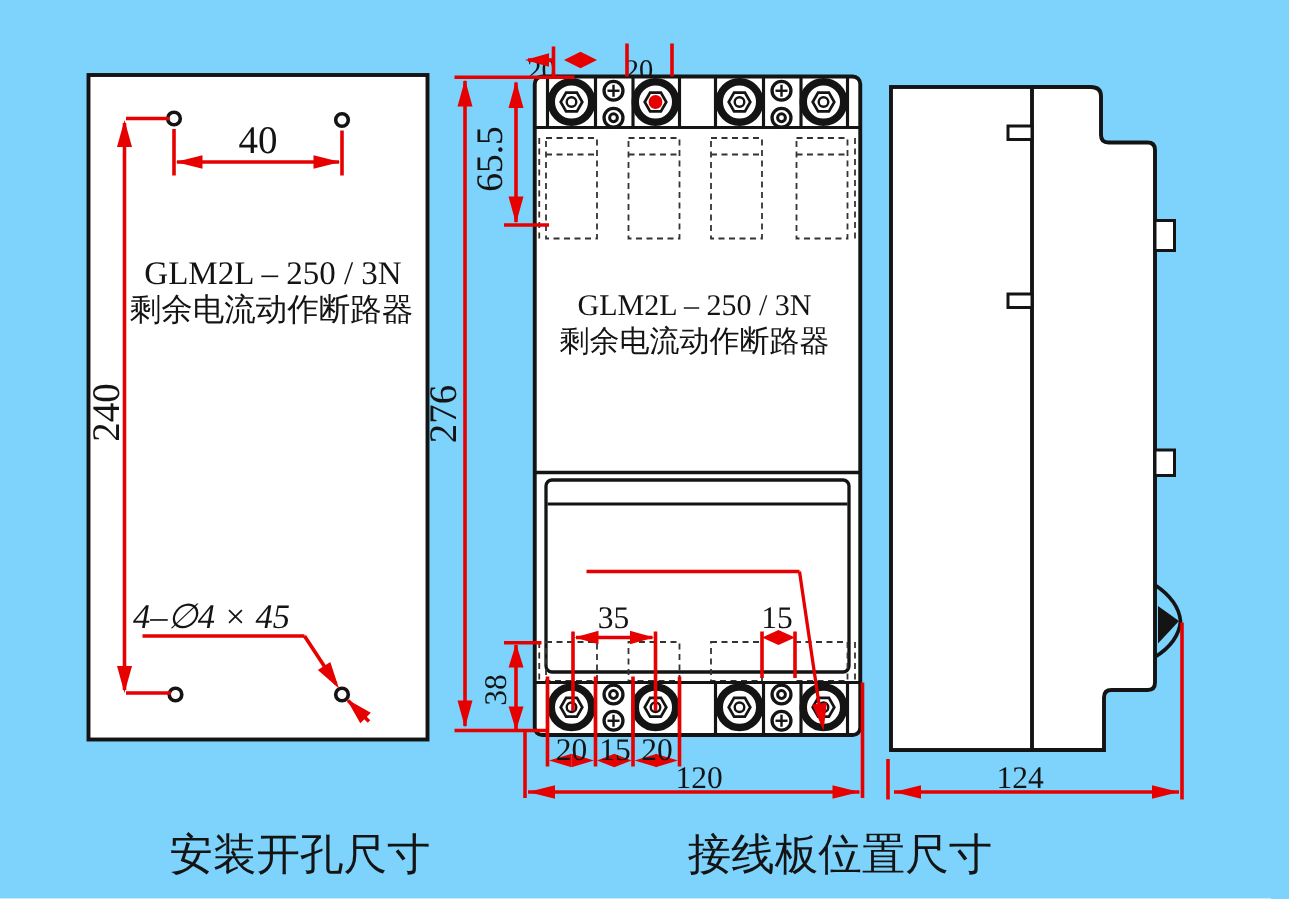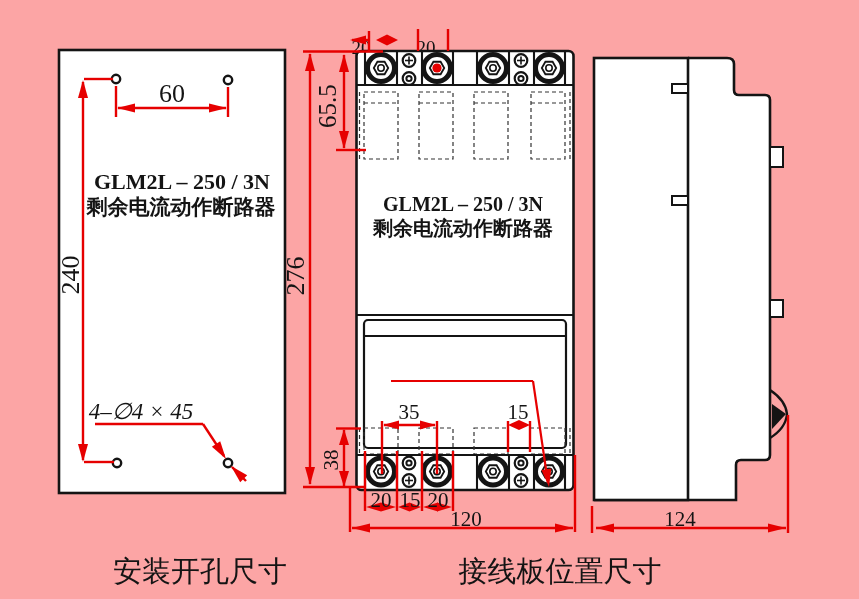--- a/index.html
+++ b/index.html
@@ -1,23 +1,23 @@
 <!DOCTYPE html>
 <html><head>
 <meta charset="utf-8">
 <style>
   html,body{margin:0;padding:0;background:#fff;}
-  #stage{position:relative;width:859px;height:599px;background:#fca5a5;overflow:hidden;
+  #stage{position:relative;width:859px;height:599px;background:#7dd3fc;overflow:hidden;
          font-family:"Liberation Serif",serif;}
   #stage svg{position:absolute;left:0;top:0;z-index:2;}
   .lbl{position:absolute;transform:translate(-50%,-50%);white-space:nowrap;
        color:#141414;z-index:3;line-height:1;}
   .rot{transform:translate(-50%,-50%) rotate(-90deg);}
   .frag{z-index:1;}
-  .bold{font-weight:bold;}
+  .bold{font-weight:normal;}
 </style>
 </head>
 <body>
 
 <div id="stage">
 
   <div class="lbl frag" style="left:361px;top:47px;font-size:19px;">20</div>
   <div class="lbl frag" style="left:426px;top:47px;font-size:19px;">20</div>
 
   <svg width="859" height="599" viewBox="0 0 859 599">
@@ -228,21 +228,21 @@
         <line x1="788" y1="415" x2="788" y2="533"></line>
         <line x1="596" y1="528" x2="786" y2="528"></line>
         <polygon points="596,528 614,523.5 614,532.5" stroke="none"></polygon>
         <polygon points="786,528 768,523.5 768,532.5" stroke="none"></polygon>
       </g>
     </g>
   </svg>
 
   <div class="lbl bold" style="left:182px;top:182px;font-size:22px;">GLM2L – 250 / 3N</div>
   <div class="lbl bold" style="left:181px;top:207px;font-size:21px;">剩余电流动作断路器</div>
-  <div class="lbl" style="left:172px;top:94px;font-size:26px;">60</div>
+  <div class="lbl" style="left:172px;top:94px;font-size:26px;">40</div>
   <div class="lbl rot" style="left:71px;top:275px;font-size:26px;">240</div>
   <div class="lbl" style="left:141px;top:411px;font-size:23px;font-style:italic;">4–∅4 × 45</div>
   <div class="lbl" style="left:200px;top:571px;font-size:29px;">安装开孔尺寸</div>
 
   <div class="lbl bold" style="left:463px;top:204px;font-size:20px;">GLM2L – 250 / 3N</div>
   <div class="lbl bold" style="left:463px;top:228px;font-size:20px;">剩余电流动作断路器</div>
   <div class="lbl rot" style="left:327px;top:106px;font-size:25px;">65.5</div>
   <div class="lbl rot" style="left:296px;top:276px;font-size:26px;">276</div>
   <div class="lbl" style="left:409px;top:412px;font-size:21px;">35</div>
   <div class="lbl" style="left:518px;top:412px;font-size:21px;">15</div>

